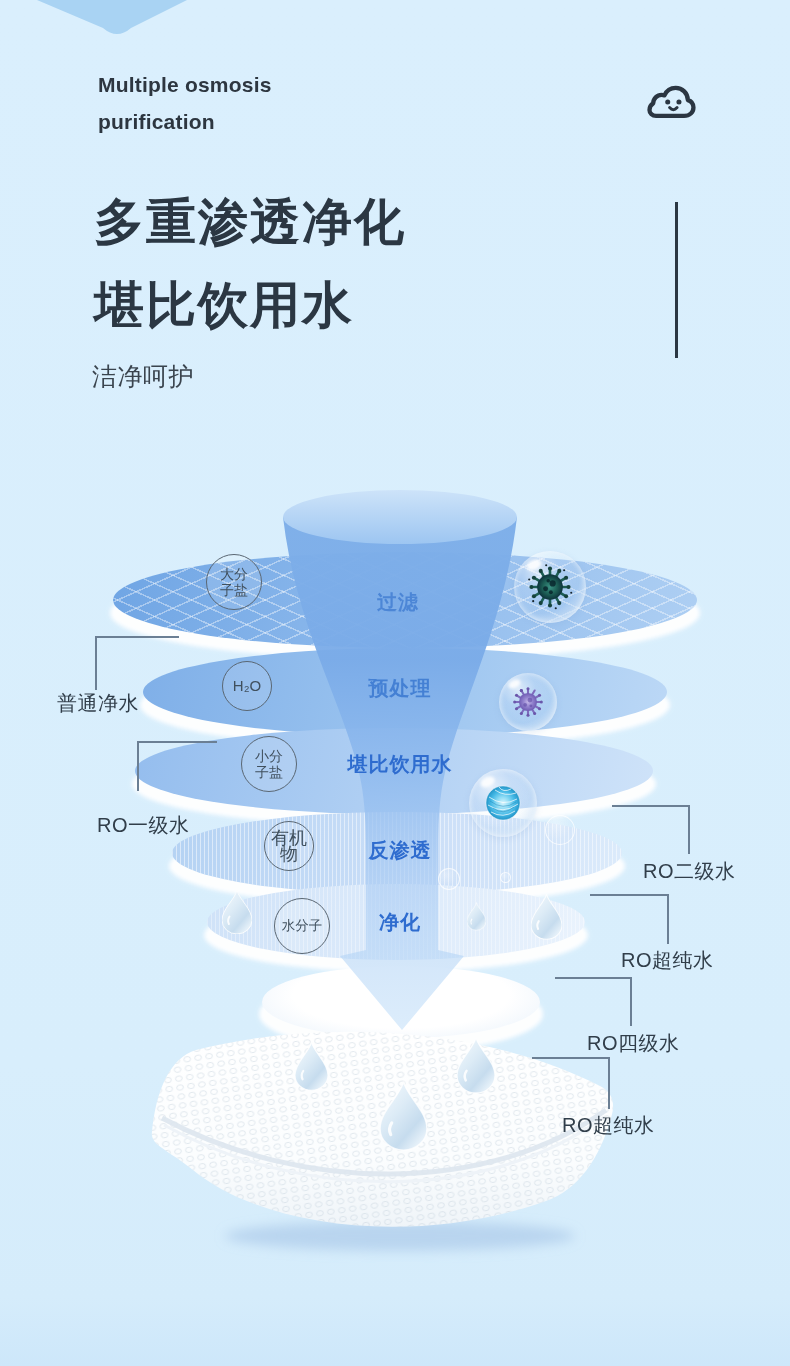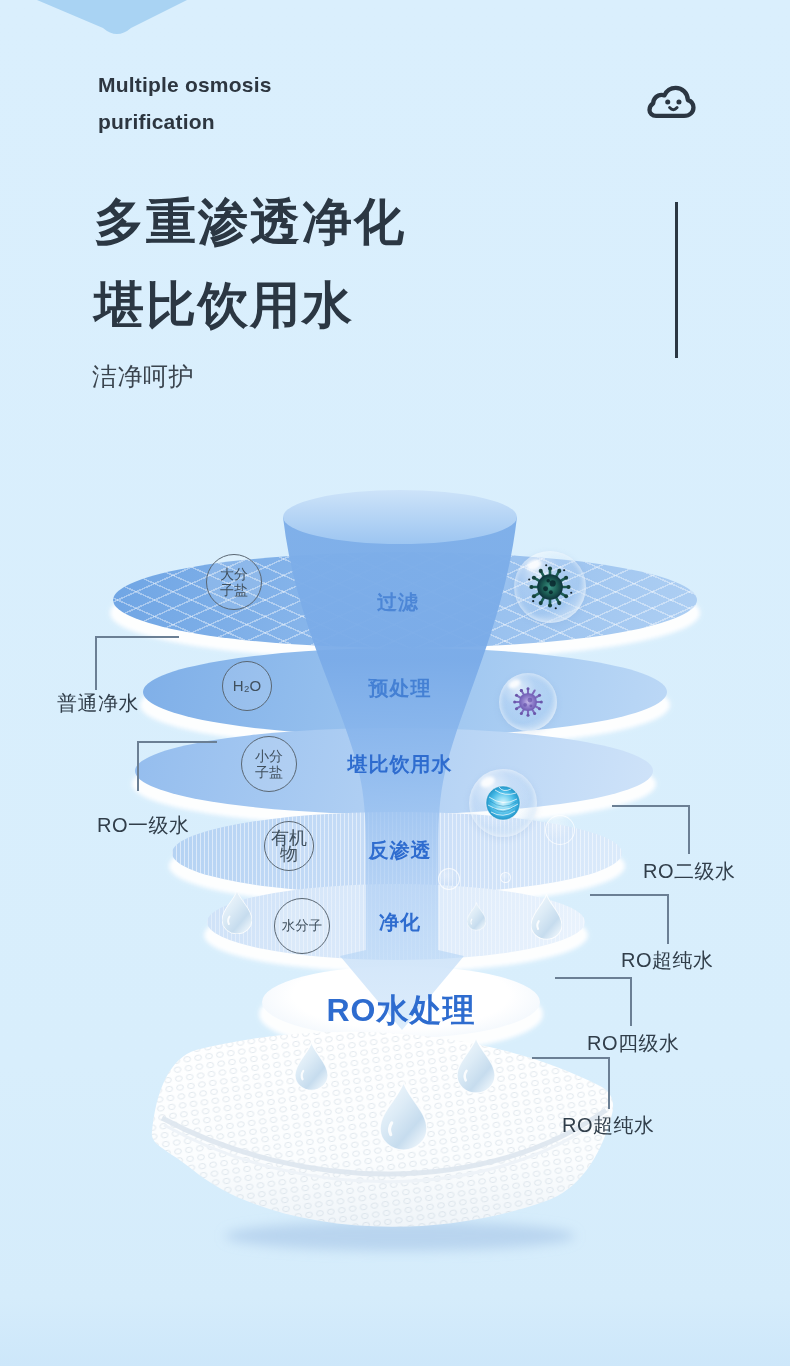--- a/index.html
+++ b/index.html
@@ -165,21 +165,20 @@
     </defs>
     <path d="M283,517 L517,517 C504,630 456,712 443,782 C439,803 438,828 438,850 L438,950 L464,956 L402,1030 L340,956 L366,950 L366,850 C366,828 365,803 361,782 C348,712 296,630 283,517 Z" fill="url(#coneG)"></path>
     <ellipse cx="400" cy="517" rx="117" ry="27" fill="url(#openG)"></ellipse>
   </svg>
 
   <div class="stage-label s1">过滤</div>
   <div class="stage-label s2">预处理</div>
   <div class="stage-label s3">堪比饮用水</div>
   <div class="stage-label s4">反渗透</div>
   <div class="stage-label s5">净化</div>
-  <div class="stage-label s6">RO水处理</div>
 
   <div class="badge b1">
     <span>大分</span>
     <span>子盐</span>
   </div>
   <div class="badge b2">
     <span>H₂O</span>
   </div>
   <div class="badge b3">
     <span>小分</span>

